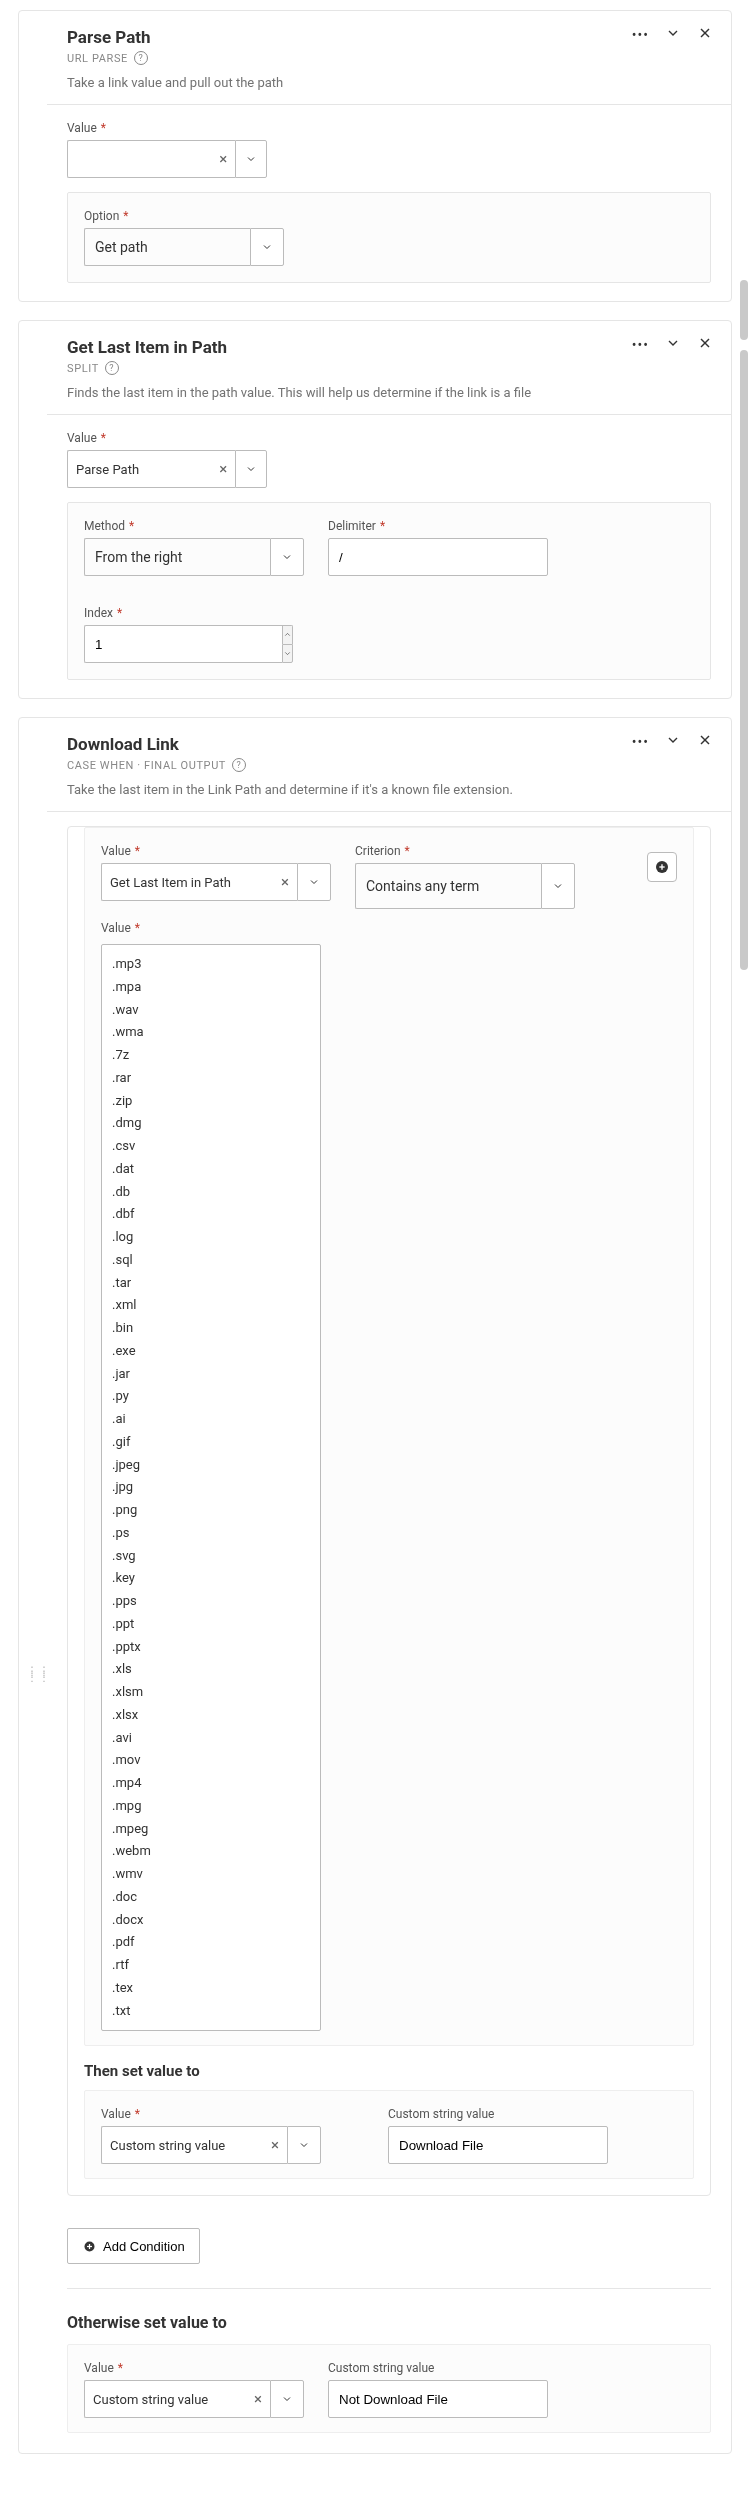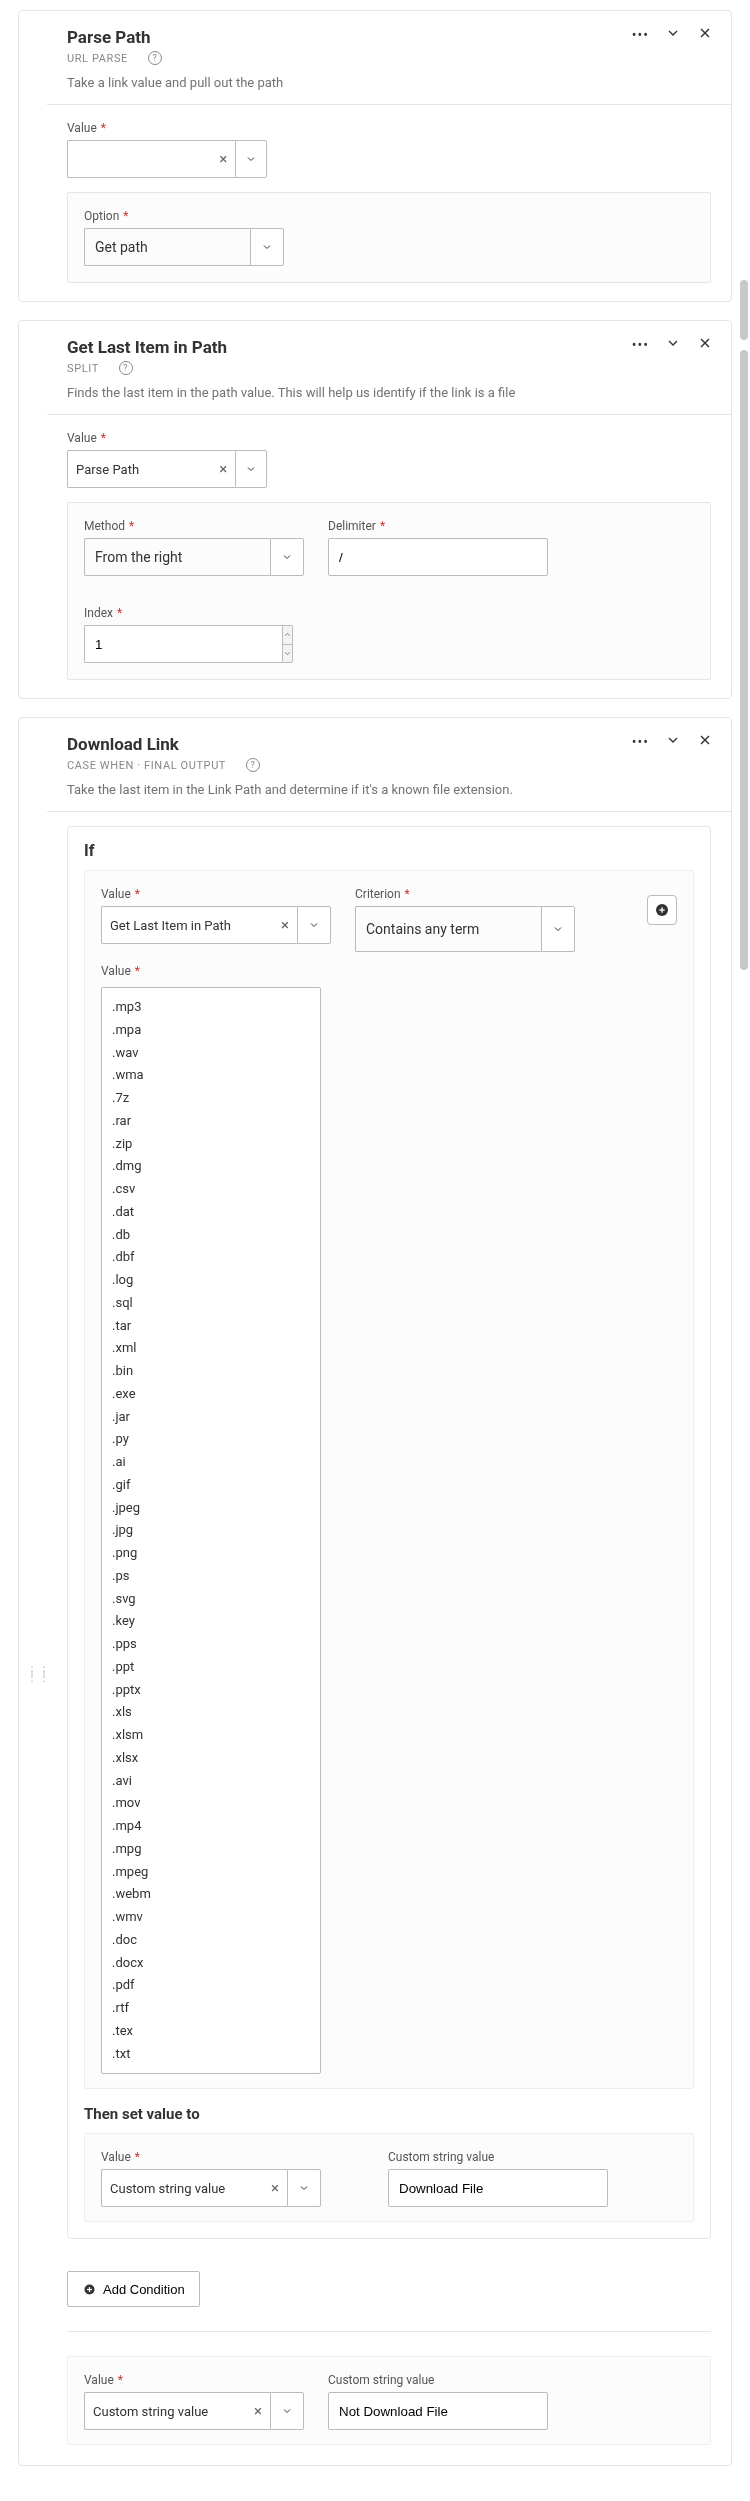--- a/index.html
+++ b/index.html
@@ -34,21 +34,21 @@
     margin: 0;
   }
   .card-sub {
     font-size: 11px;
     letter-spacing: 0.6px;
     color: #888;
     text-transform: uppercase;
     margin-top: 4px;
     display: flex;
     align-items: center;
-    gap: 20px;
+    gap: 6px;
   }
   .help-icon {
     width: 14px; height: 14px;
     border: 1px solid #888; border-radius: 50%;
     display: inline-flex; align-items:center; justify-content:center;
     font-size: 9px; color:#888;
   }
   .card-desc {
     margin-top: 10px;
     font-size: 13px;
@@ -220,21 +220,21 @@
     </div>
   </div>
 
   <div class="card">
     <div class="card-head">
       <div class="card-title">Get Last Item in Path</div>
       <div class="card-sub">
         <span>SPLIT</span>
         <span class="help-icon">?</span>
       </div>
-      <div class="card-desc">Finds the last item in the path value. This will help us identify if the link is a file</div>
+      <div class="card-desc">Finds the last item in the path value. This will help us determine if the link is a file</div>
       <div class="card-actions">
         <span class="icon-dots"></span>
         <span class="icon-chevron"><svg viewBox="0 0 24 24">
               <polyline points="6 9 12 15 18 9"></polyline>
             </svg></span>
         <span class="icon-close"><svg viewBox="0 0 24 24">
               <line x1="6" y1="6" x2="18" y2="18"></line>
               <line x1="6" y1="18" x2="18" y2="6"></line>
             </svg></span>
       </div>
@@ -319,21 +319,20 @@
             </svg></span>
         <span class="icon-close"><svg viewBox="0 0 24 24">
               <line x1="6" y1="6" x2="18" y2="18"></line>
               <line x1="6" y1="18" x2="18" y2="6"></line>
             </svg></span>
       </div>
     </div>
 
     
     <div class="if-card">
-      <div class="if-title">If</div>
       <div class="if-body">
         <button class="plus-btn">
           <svg viewBox="0 0 24 24">
               <circle cx="12" cy="12" r="9" fill="#333"></circle>
               <line x1="12" y1="8" x2="12" y2="16" stroke="#fff" stroke-width="2"></line>
               <line x1="8" y1="12" x2="16" y2="12" stroke="#fff" stroke-width="2"></line>
             </svg>
         </button>
         <div class="row">
           <div style="width:230px;">
@@ -457,20 +456,21 @@
       <svg viewBox="0 0 24 24">
           <circle cx="12" cy="12" r="8" fill="#333"></circle>
           <line x1="12" y1="8" x2="12" y2="16" stroke="#fff" stroke-width="2"></line>
           <line x1="8" y1="12" x2="16" y2="12" stroke="#fff" stroke-width="2"></line>
         </svg>
       <span>Add Condition</span>
     </button>
 
     <hr class="sep">
 
+    <div class="otherwise-title">Otherwise set value to</div>
     <div class="otherwise-wrap">
       <div class="then-box">
         <div class="row">
           <div style="width:220px;">
             <div class="label">
                 <span>Value</span>
                 <span class="req">*</span>
               </div>
             <div class="select-box">
               <div class="input inset-clear" style="width:186px;">

